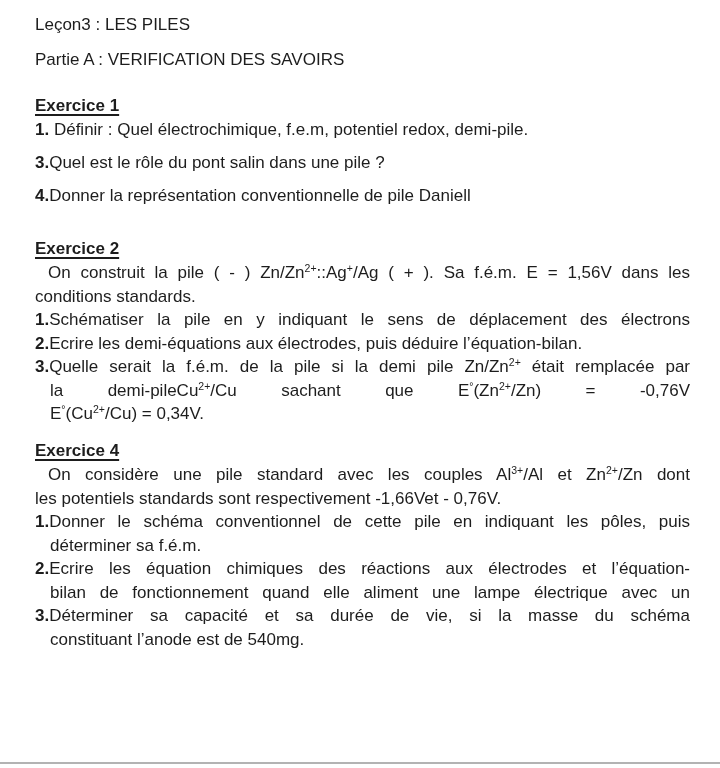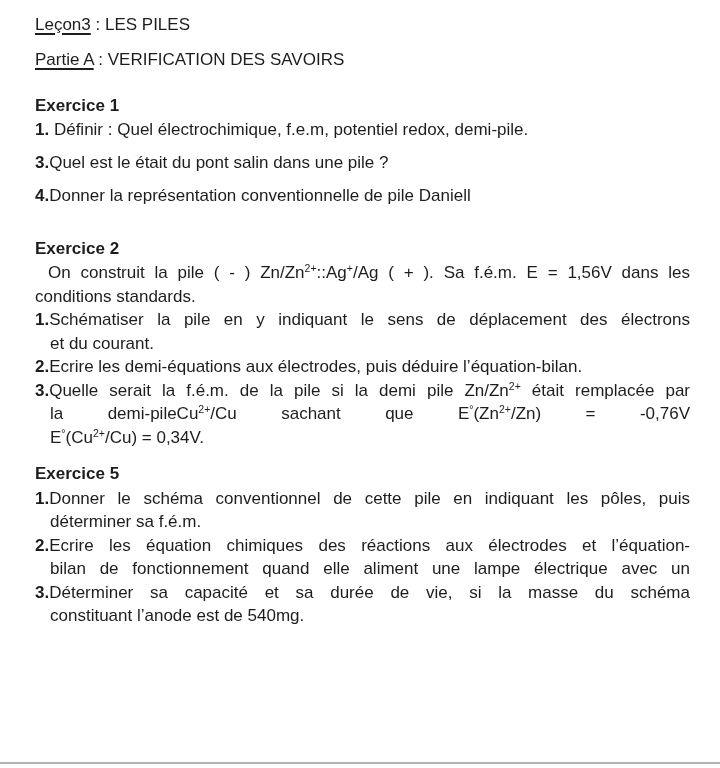--- a/index.html
+++ b/index.html
@@ -3,30 +3,30 @@
 <meta charset="utf-8">
 <style>
   html,body{margin:0;padding:0}
   body{
     width:720px;height:768px;overflow:hidden;position:relative;
     background:#ffffff;color:#1d1d1d;
     font-family:"Liberation Sans", sans-serif;
     font-size:17px;line-height:23.5px;
   }
   .page{position:absolute;inset:0;padding:13px 30px 0 35px;box-sizing:border-box;background:#fff}
-  .u{text-decoration:underline;text-underline-offset:3px;text-decoration-thickness:1.5px}
+  .u{text-underline-offset:3px;text-decoration-thickness:1.5px}
   .doc-line{white-space:pre-wrap}
   .partie{margin-top:11px}
   #exercises section:nth-child(1){margin-top:22.5px}
   #exercises section:nth-child(2){margin-top:29px}
   #exercises section:nth-child(3){margin-top:13px}
   #exercises section:nth-child(1) .block{margin-bottom:9.5px}
   .ex-h{
     font-weight:bold;
-    text-underline-offset:3px;text-decoration-thickness:1.5px;
+    text-decoration:underline;text-underline-offset:3px;text-decoration-thickness:1.5px;
     margin-bottom:1px;
   }
   .num{font-weight:bold}
   .line{white-space:pre-wrap}
   .line.j{text-align:justify;text-align-last:justify;white-space:normal}
   .line.cont{padding-left:15px}
   .line.ind{text-indent:13px}
   sup{font-size:10.5px;line-height:0;position:relative;top:-6px;vertical-align:baseline}
   .bottom-rule{position:absolute;left:0;top:762px;width:720px;height:2px}
 </style>
@@ -39,47 +39,50 @@
 
   <div class="doc-line partie"><span class="u">Partie A</span><span> : VERIFICATION DES SAVOIRS</span></div>
 
   <div id="exercises">
       <section>
         <div class="ex-h">Exercice 1</div>
         <div class="block">
           <div class="line"><b class="num">1.</b><span> Définir : Quel électrochimique, f.e.m, potentiel redox, demi-pile.</span></div>
         </div>
         <div class="block">
-          <div class="line"><b class="num">3.</b><span>Quel est le était du pont salin dans une pile ?</span></div>
+          <div class="line"><b class="num">3.</b><span>Quel est le rôle du pont salin dans une pile ?</span></div>
         </div>
         <div class="block">
           <div class="line"><b class="num">4.</b><span>Donner la représentation conventionnelle de pile Daniell</span></div>
         </div>
       </section>
       <section>
         <div class="ex-h">Exercice 2</div>
         <div class="block">
           <div class="line j ind"><span>On construit la pile ( - ) Zn/Zn<sup>2+</sup>::Ag<sup>+</sup>/Ag ( + ). Sa f.é.m. E = 1,56V dans les</span></div>
           <div class="line"><span>conditions standards.</span></div>
         </div>
         <div class="block">
           <div class="line j"><b class="num">1.</b><span>Schématiser la pile en y indiquant le sens de déplacement des électrons</span></div>
-          <div class="line cont"><span>et du courant.</span></div>
         </div>
         <div class="block">
           <div class="line"><b class="num">2.</b><span>Ecrire les demi-équations aux électrodes, puis déduire l’équation-bilan.</span></div>
         </div>
         <div class="block">
           <div class="line j"><b class="num">3.</b><span>Quelle serait la f.é.m. de la pile si la demi pile Zn/Zn<sup>2+</sup> était remplacée par</span></div>
           <div class="line j cont"><span>la demi-pileCu<sup>2+</sup>/Cu sachant que E<sup>°</sup>(Zn<sup>2+</sup>/Zn) = -0,76V</span></div>
           <div class="line cont"><span>E<sup>°</sup>(Cu<sup>2+</sup>/Cu) = 0,34V.</span></div>
         </div>
       </section>
       <section>
-        <div class="ex-h">Exercice 5</div>
+        <div class="ex-h">Exercice 4</div>
+        <div class="block">
+          <div class="line j ind"><span>On considère une pile standard avec les couples Al<sup>3+</sup>/Al et Zn<sup>2+</sup>/Zn dont</span></div>
+          <div class="line"><span>les potentiels standards sont respectivement -1,66Vet - 0,76V.</span></div>
+        </div>
         <div class="block">
           <div class="line j"><b class="num">1.</b><span>Donner le schéma conventionnel de cette pile en indiquant les pôles, puis</span></div>
           <div class="line cont"><span>déterminer sa f.é.m.</span></div>
         </div>
         <div class="block">
           <div class="line j"><b class="num">2.</b><span>Ecrire les équation chimiques des réactions aux électrodes et l’équation-</span></div>
           <div class="line j cont"><span>bilan de fonctionnement quand elle aliment une lampe électrique avec un</span></div>
         </div>
         <div class="block">
           <div class="line j"><b class="num">3.</b><span>Déterminer sa capacité et sa durée de vie, si la masse du schéma</span></div>

